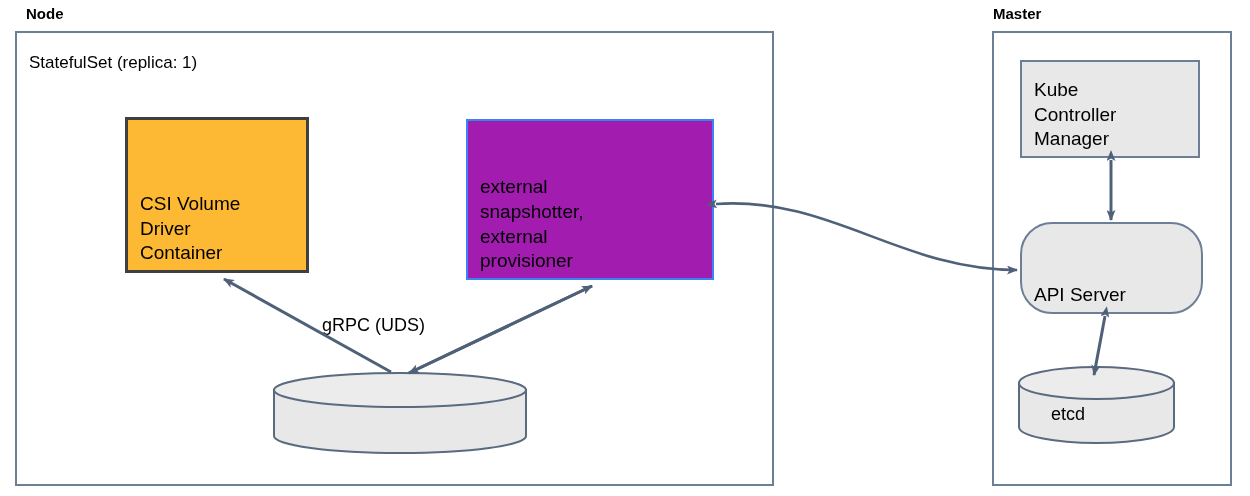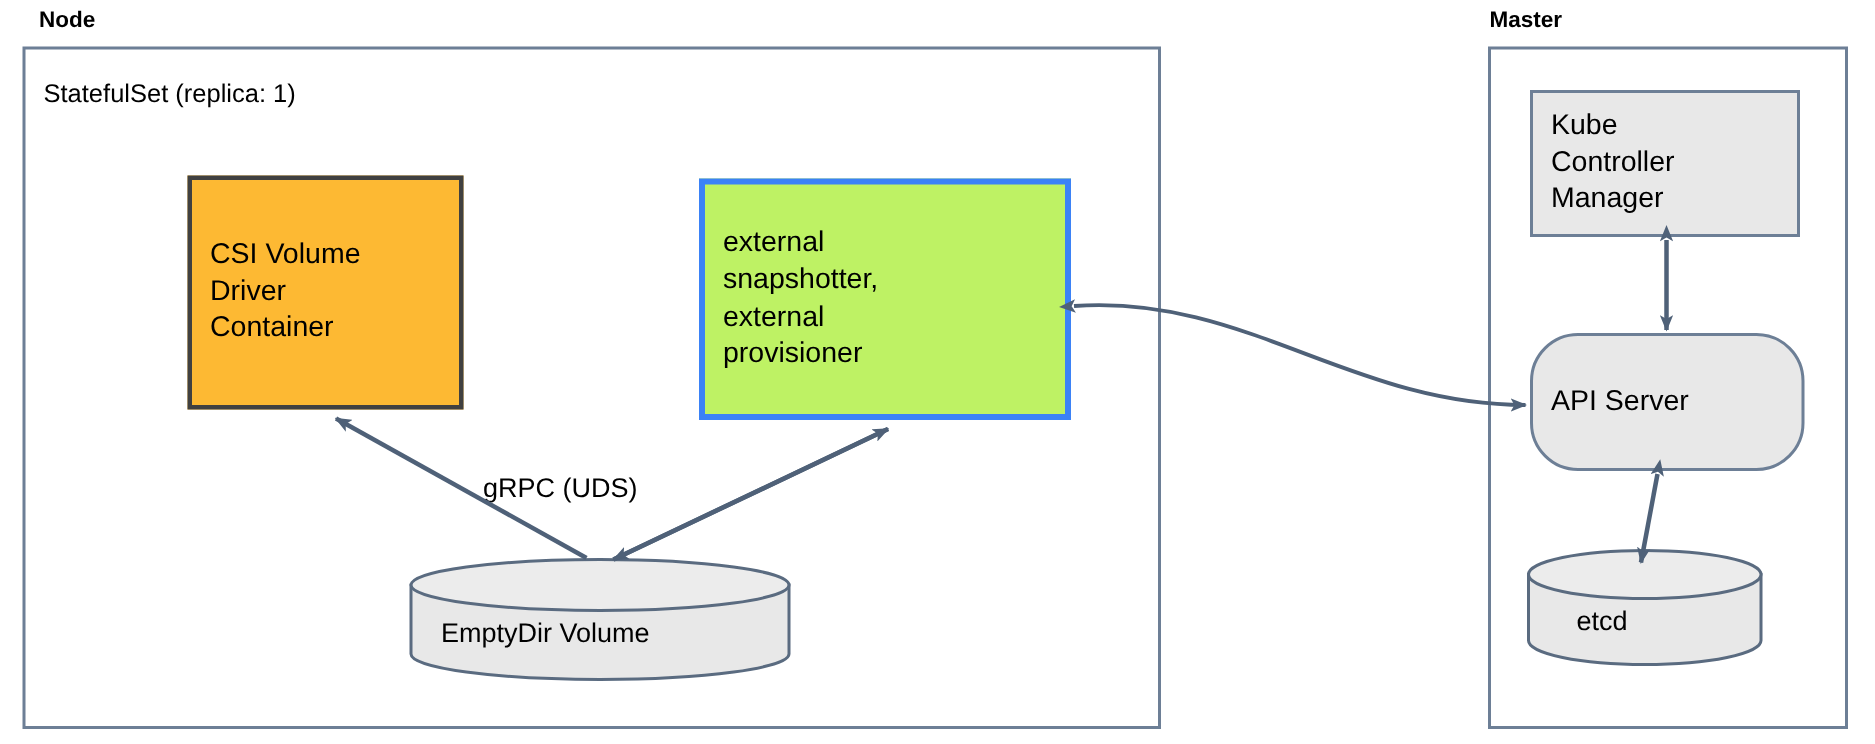--- a/index.html
+++ b/index.html
@@ -37,36 +37,36 @@
     font-size: 17px;
     color: #000000;
     white-space: nowrap;
     line-height: 1;
   }
   
   .comp-box {
     position: absolute;
     box-sizing: border-box;
     display: flex;
-    align-items: center;
+    align-items: flex-end;
     padding: 4px 12px;
   }
   .comp-box .comp-text {
     font-size: 19px;
     color: #000000;
     line-height: 1.30;
     white-space: pre-line;
   }
   .box-orange {
     background: #FDB933;
     border: 3px solid #404040;
   }
   .box-green {
-    background: #bef264;
-    border: 4px solid #3b82f6;
+    background: #a21caf;
+    border: 2px solid #3b82f6;
   }
   .box-gray {
     background: #E8E8E8;
     border: 2px solid #6d7f96;
   }
   .box-gray .comp-text {
     font-size: 19px;
   }
   
   .cylinder {
@@ -124,21 +124,20 @@
 snapshotter,
 external
 provisioner</span>
   </div>
 
   <div class="cylinder" style="left:272px; top:372px; width:256px; height:82px;">
     <svg width="256" height="82" viewBox="0 0 256 82">
       <path d="M2,18 L2,64 A126,17 0 0,0 254,64 L254,18 Z" fill="#E8E8E8" stroke="#5A6B80" stroke-width="2"></path>
       <ellipse cx="128" cy="18" rx="126" ry="17" fill="#ECECEC" stroke="#5A6B80" stroke-width="2"></ellipse>
     </svg>
-    <div class="cyl-label" style="left:22px; top:40px;">EmptyDir Volume</div>
   </div>
 
   <div class="edge-label" style="left:322px; top:287px;margin-top:28px;">gRPC (UDS)</div>
 
   <div class="group-label" style="left:993px; top:6px;">Master</div>
 
   <div class="container-box" style="left:992px; top:31px; width:240px; height:455px;"></div>
 
   <div class="comp-box box-gray" style="left:1020px; top:60px; width:180px; height:98px;">
     <span class="comp-text">Kube

